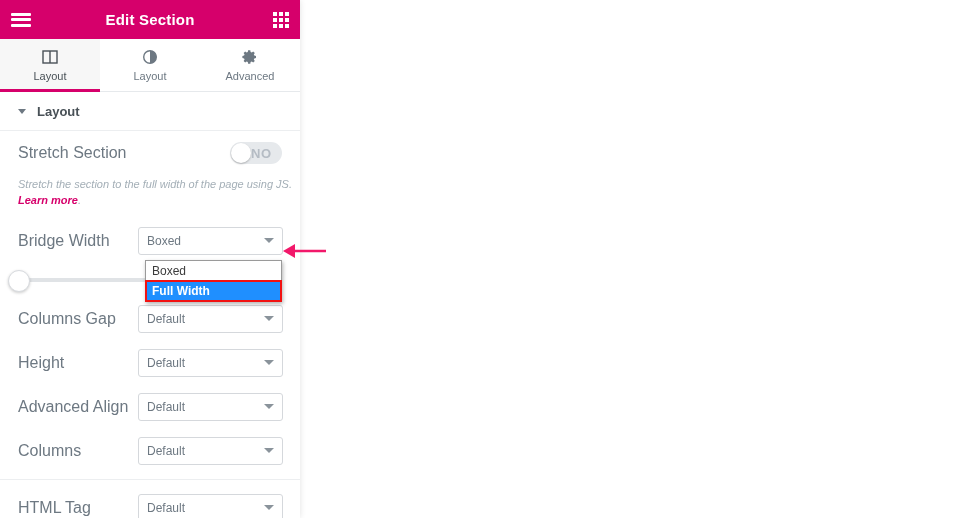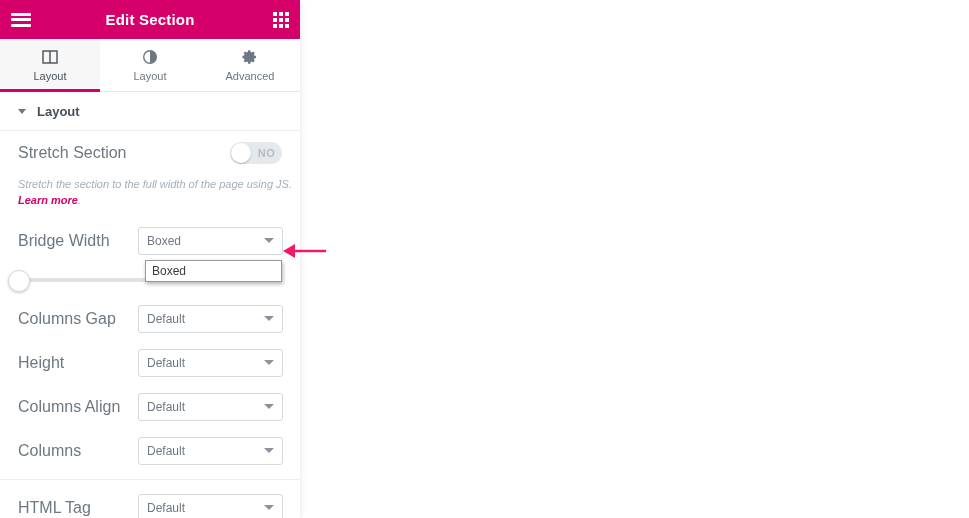--- a/index.html
+++ b/index.html
@@ -56,21 +56,21 @@
   .ctrl-field{flex:1;display:flex;justify-content:flex-end;}
 
   .desc{padding:2px 6px 10px 18px;color:#a4afb7;font-size:11px;
     font-style:italic;line-height:1.45;}
   .desc a{color:#d6006b;font-weight:bold;text-decoration:none;font-style:italic;}
 
   .switch{width:52px;height:22px;border-radius:11px;background:#e6e9ec;
     display:flex;align-items:center;cursor:pointer;position:relative;}
   .switch .knob{width:20px;height:20px;border-radius:50%;background:#fff;
     margin-left:1px;box-shadow:0 1px 2px rgba(0,0,0,.25);}
-  .switch .sw-text{flex:1;text-align:center;font-size:11px;color:#b5bcc4;
+  .switch .sw-text{flex:1;text-align:left;font-size:13px;color:#b5bcc4;
     letter-spacing:.5px;font-weight:bold;}
 
   .select{
     width:145px;height:28px;border:1px solid #d5d8dc;border-radius:3px;
     background:#fff;display:flex;align-items:center;padding:0 8px;
     color:#6d7882;font-size:12px;position:relative;cursor:pointer;box-sizing:border-box;
   }
   .select .sel-arrow{position:absolute;right:8px;width:0;height:0;
     border-left:5px solid transparent;border-right:5px solid transparent;
     border-top:5px solid #8a939b;}
@@ -251,21 +251,21 @@
         <div class="ctrl-label">Height</div>
         <div class="ctrl-field">
           <div class="select">
             <span>Default</span>
             <span class="sel-arrow"></span>
           </div>
         </div>
       </div>
 
       <div class="ctrl">
-        <div class="ctrl-label">Columns Align</div>
+        <div class="ctrl-label">Advanced Align</div>
         <div class="ctrl-field">
           <div class="select">
             <span>Default</span>
             <span class="sel-arrow"></span>
           </div>
         </div>
       </div>
 
       <div class="ctrl">
         <div class="ctrl-label">Columns</div>
@@ -304,20 +304,21 @@
 
     <div class="collapse">
       <svg width="8" height="12" viewBox="0 0 8 12">
         <path d="M6 1 L2 6 L6 11" fill="none" stroke="#8a939b" stroke-width="1.6" stroke-linecap="round" stroke-linejoin="round"></path>
       </svg>
     </div>
   </div>
 
   <div class="dropdown">
     <div class="dd-opt">Boxed</div>
+    <div class="dd-opt sel">Full Width</div>
   </div>
 
   <svg class="annot-arrow" viewBox="0 0 44 22">
     <line x1="44" y1="11" x2="6" y2="11" stroke="#f2186a" stroke-width="2.4"></line>
     <path d="M1 11 L13 4 L13 18 Z" fill="#f2186a"></path>
   </svg>
 
 </div>
 
 </body></html>

